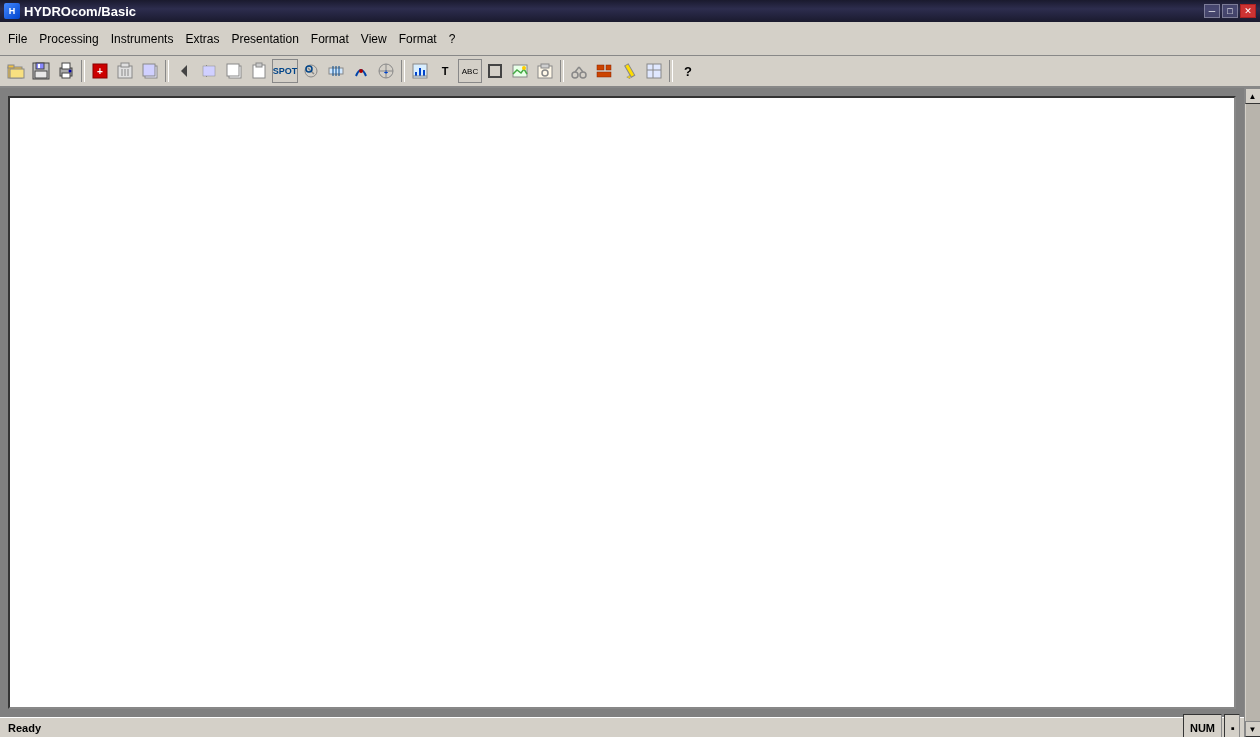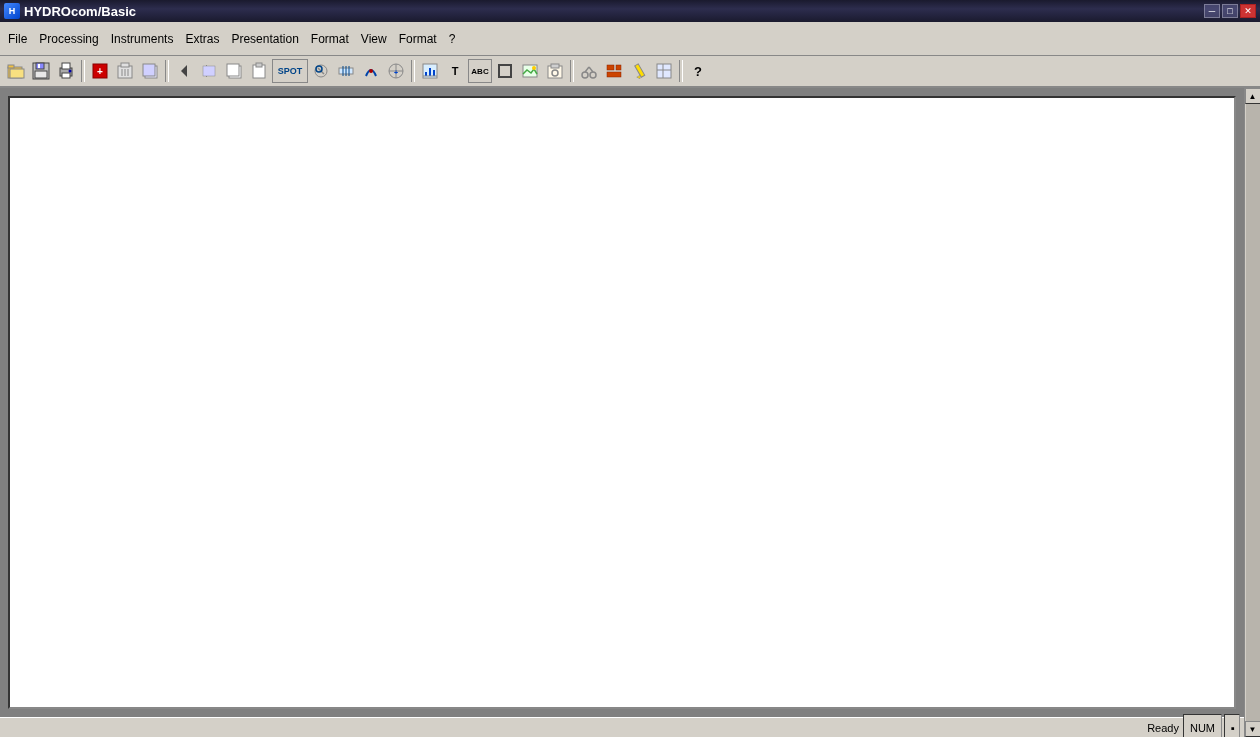--- a/index.html
+++ b/index.html
@@ -134,22 +134,23 @@
       border: 2px inset #888;
     }
 
     
     #status-bar {
       height: 20px;
       background: #d4d0c8;
       border-top: 1px solid #fff;
       display: flex;
       align-items: center;
-      justify-content: flex-end;
+      justify-content: space-between;
       padding: 0 4px;
+      font-weight: bold;
     }
     #status-text {
       font-size: 11px;
       color: #000;
       padding: 0 4px;
     }
     #status-right {
       display: flex;
       gap: 2px;
     }
@@ -298,21 +299,21 @@
       <rect x="2" y="2" width="12" height="12" fill="#fff" stroke="#888" stroke-width="1"></rect>
     </svg>
   </div>
   <div class="toolbar-btn" title="Paste">
     <svg class="tb-icon" viewBox="0 0 18 18">
       <rect x="3" y="3" width="12" height="13" fill="#fff" stroke="#888" stroke-width="1"></rect>
       <rect x="6" y="1" width="6" height="4" fill="#ccc" stroke="#888" stroke-width="1"></rect>
     </svg>
   </div>
 
-  <div class="toolbar-btn" title="SPOT" style="width:36px; font-size:9px; font-weight:bold; color:#004488; border:1px solid #888;">
+  <div class="toolbar-btn" title="SPOT" style="width:26px; font-size:9px; font-weight:bold; color:#004488; border:1px solid #888;">
     <span>SPOT</span>
   </div>
 
   <div class="toolbar-btn" title="Tool1">
     <svg class="tb-icon" viewBox="0 0 18 18">
       <circle cx="9" cy="9" r="6" fill="none" stroke="#888" stroke-width="1"></circle>
       <line x1="6" y1="6" x2="12" y2="12" stroke="#888" stroke-width="1.5"></line>
       <circle cx="7" cy="7" r="3" fill="none" stroke="#004488" stroke-width="1.5"></circle>
     </svg>
   </div>
@@ -346,21 +347,21 @@
       <rect x="2" y="2" width="14" height="14" fill="#d8eeff" stroke="#888" stroke-width="1"></rect>
       <rect x="4" y="10" width="2" height="4" fill="#0044cc"></rect>
       <rect x="8" y="6" width="2" height="8" fill="#0044cc"></rect>
       <rect x="12" y="8" width="2" height="6" fill="#0044cc"></rect>
       <line x1="2" y1="14" x2="16" y2="14" stroke="#888" stroke-width="1"></line>
     </svg>
   </div>
   <div class="toolbar-btn" title="Text" style="font-size:11px; font-weight:bold; color:#000;">
     <span>T</span>
   </div>
-  <div class="toolbar-btn" title="ABC" style="font-size:8px; font-weight:bold; border:1px solid #888;">
+  <div class="toolbar-btn" title="ABC" style="font-size:8px; font-weight:normal; border:1px solid #888;">
     <span>ABC</span>
   </div>
   <div class="toolbar-btn" title="Box">
     <svg class="tb-icon" viewBox="0 0 18 18">
       <rect x="3" y="3" width="12" height="12" fill="none" stroke="#444" stroke-width="2"></rect>
     </svg>
   </div>
   <div class="toolbar-btn" title="Image">
     <svg class="tb-icon" viewBox="0 0 18 18">
       <rect x="2" y="3" width="14" height="12" fill="#e8ffe8" stroke="#888" stroke-width="1"></rect>

